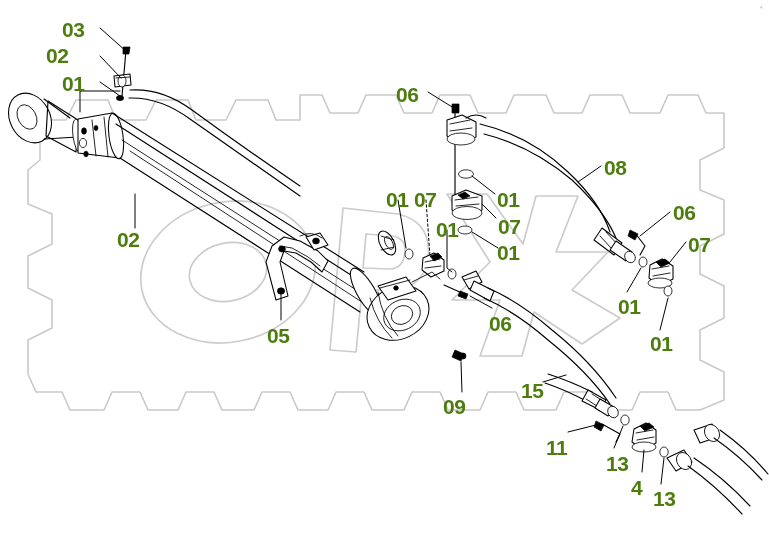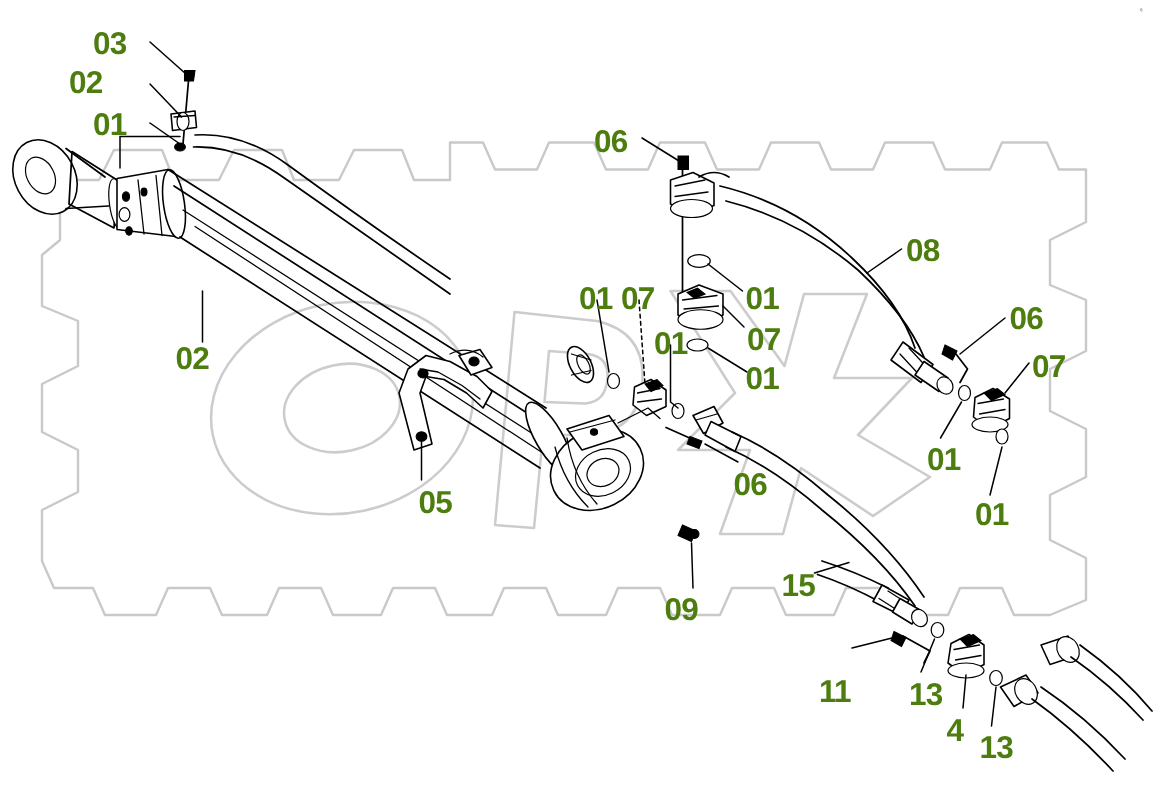--- a/index.html
+++ b/index.html
@@ -379,24 +379,24 @@
   <div class="callout" style="left:414px; top:189px;">07</div>
   <div class="callout" style="left:497px; top:189px;">01</div>
   <div class="callout" style="left:673px; top:202px;">06</div>
   <div class="callout" style="left:498px; top:216px;">07</div>
   <div class="callout" style="left:436px; top:219px;">01</div>
   <div class="callout" style="left:117px; top:229px;">02</div>
   <div class="callout" style="left:688px; top:234px;">07</div>
   <div class="callout" style="left:497px; top:242px;">01</div>
   <div class="callout" style="left:618px; top:296px;">01</div>
   <div class="callout" style="left:489px; top:313px;">06</div>
-  <div class="callout" style="left:279px; top:325px;text-align:center;">05</div>
+  <div class="callout" style="left:267px; top:325px;text-align:center;">05</div>
   <div class="callout" style="left:650px; top:333px;">01</div>
   <div class="callout" style="left:521px; top:380px;">15</div>
   <div class="callout" style="left:443px; top:396px;">09</div>
-  <div class="callout" style="left:546px; top:451px;">11</div>
+  <div class="callout" style="left:546px; top:437px;">11</div>
   <div class="callout" style="left:606px; top:453px;">13</div>
   <div class="callout" style="left:631px; top:477px;">4</div>
   <div class="callout" style="left:653px; top:488px;">13</div>
 
   <div class="corner-mark">''</div>
 
 </div>
 
 </body></html>

